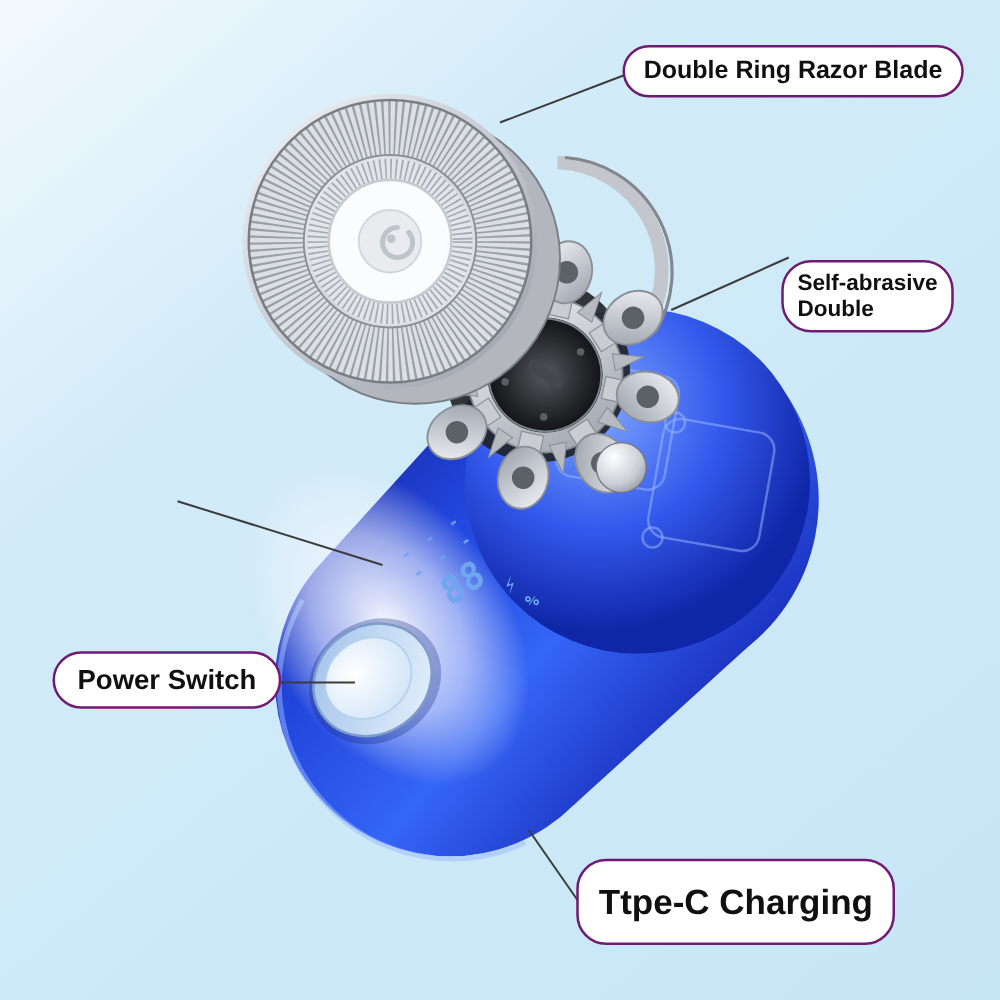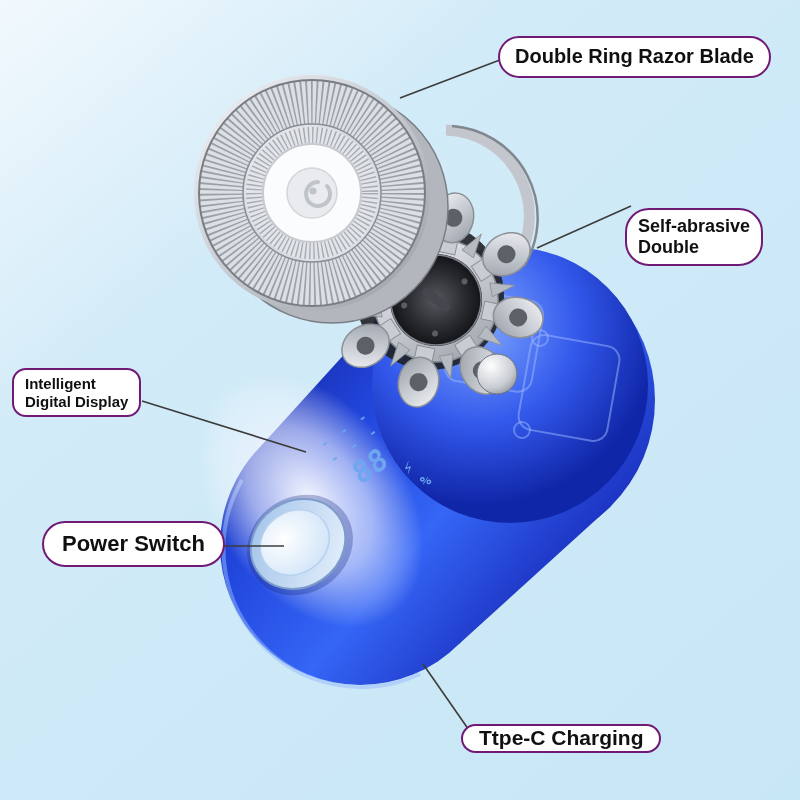--- a/index.html
+++ b/index.html
@@ -18,21 +18,21 @@
     font-weight:700;
     line-height:1.18;
     white-space:nowrap;
     box-sizing:border-box;
   }
   .callout .callout-line{display:block;}
   .co-double {left:498px; top:36px;  font-size:20px; padding:7px 15px; border-radius:24px;}
   .co-self   {left:625px; top:176px; font-size:18px; padding:6px 11px; border-radius:24px;margin-top:32px;}
   .co-display{left:12px;  top:368px; font-size:15px; padding:5px 11px; border-radius:14px;}
   .co-power  {left:42px;  top:521px; font-size:22px; padding:8px 18px; border-radius:26px;}
-  .co-typec  {left:461px; top:724px; font-size:21px; padding:0 16px; border-radius:24px;}
+  .co-typec  {left:461px; top:687px; font-size:28px; padding:16px 16px; border-radius:24px;}
 </style>
 </head>
 <body>
 
 <div class="stage">
 
   <svg class="art" width="800" height="800" viewBox="0 0 800 800">
     <defs>
       <linearGradient id="bodyGrad" gradientUnits="userSpaceOnUse" x1="230" y1="330" x2="620" y2="660">
         <stop offset="0" stop-color="#141f93"></stop>
@@ -185,24 +185,20 @@
 
   <div class="callout co-double">
     <span class="callout-line">Double Ring Razor Blade</span>
   </div>
 
   <div class="callout co-self">
     <span class="callout-line">Self-abrasive</span>
     <span class="callout-line">Double</span>
   </div>
 
-  <div class="callout co-display">
-    <span class="callout-line">Intelligent</span>
-    <span class="callout-line">Digital Display</span>
-  </div>
 
   <div class="callout co-power">
     <span class="callout-line">Power Switch</span>
   </div>
 
   <div class="callout co-typec">
     <span class="callout-line">Ttpe-C Charging</span>
   </div>
 
 </div>

